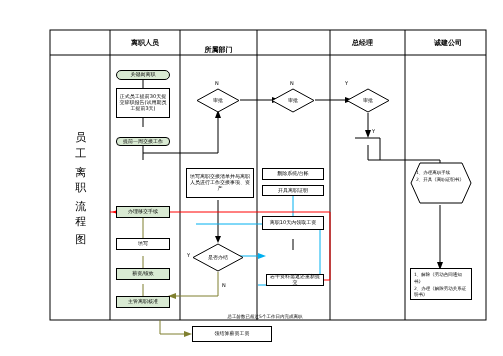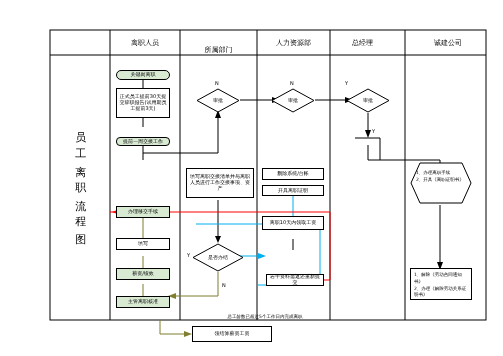--- a/index.html
+++ b/index.html
@@ -1,20 +1,20 @@
 <!DOCTYPE html>
 <html><head>
 <meta charset="utf-8">
 <style>
   html,body{margin:0;padding:0;}
   body{width:503px;height:356px;background:#ffffff;font-family:"DejaVu Sans","Liberation Sans",sans-serif;}
   #root{position:relative;width:503px;height:356px;overflow:hidden;}
   .abs{position:absolute;box-sizing:border-box;}
   .cell{display:flex;align-items:center;justify-content:center;text-align:center;line-height:1.15;}
-  .hdr{font-size:7px;color:#000;font-weight:normal;}
+  .hdr{font-size:7px;color:#000;font-weight:bold;}
   .box{border:1px solid #000;background:#fff;font-size:5px;color:#000;padding:1px;}
   .boxgreen{border:1px solid #000;background:#d9ead3;font-size:5px;color:#000;}
   .title{font-size:11px;letter-spacing:2px;color:#000;line-height:1.6;text-align:center;}
   .lbl{position:absolute;font-size:5px;color:#000;}
   svg{position:absolute;left:0;top:0;}
   .tiny{font-size:4.5px;}
 </style>
 </head>
 <body>
 
@@ -89,23 +89,20 @@
     <line x1="160" y1="334" x2="185" y2="334" stroke="#7f7f2f"></line>
     <polygon points="192,334 184,331 184,337" fill="#7f7f2f"></polygon>
   </svg>
 
   <div class="abs cell hdr" style="left:110px;top:32px;width:70px;height:22px;">
       <span>离职人员</span>
     </div>
   <div class="abs cell hdr" style="left:180px;top:32px;width:77px;height:36px;">
       <span>所属部门</span>
     </div>
-  <div class="abs cell hdr" style="left:257px;top:32px;width:73px;height:22px;">
-      <span>人力资源部</span>
-    </div>
   <div class="abs cell hdr" style="left:330px;top:32px;width:65px;height:22px;">
       <span>总经理</span>
     </div>
   <div class="abs cell hdr" style="left:405px;top:32px;width:86px;height:22px;">
       <span>诚建公司</span>
     </div>
 
   <div class="abs cell title" style="left:52px;top:95px;width:56px;height:160px;writing-mode:vertical-rl;text-orientation:upright;">
       <span>员 工 离 职 流 程 图</span>
     </div>

